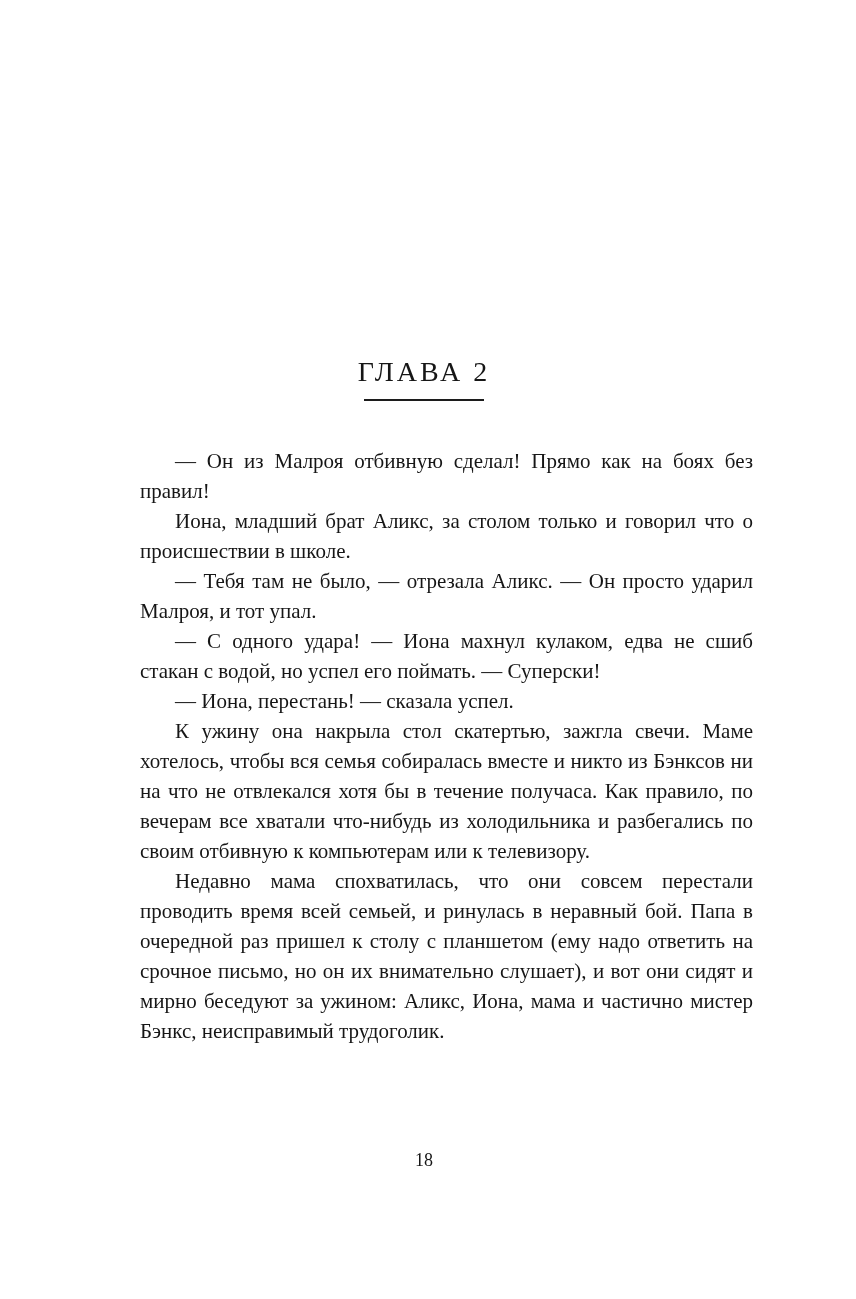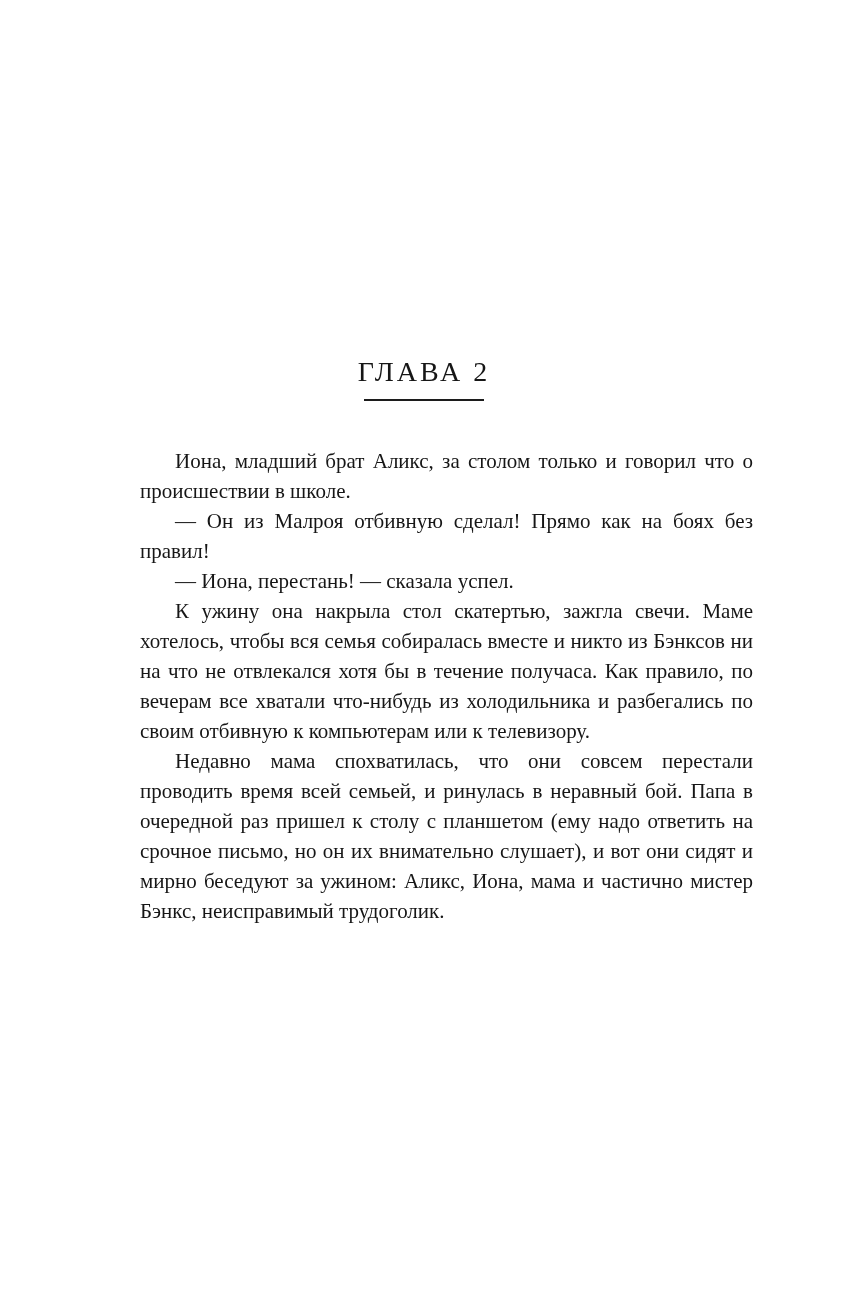--- a/index.html
+++ b/index.html
@@ -67,21 +67,26 @@
 <body>
 
 <div class="book-page">
 
   <header class="chapter-header">
     <h1 class="chapter-title">ГЛАВА 2</h1>
     <div class="chapter-rule"></div>
   </header>
 
   <main class="text-block">
+    <p>— Он из Малроя отбивную сделал! Прямо как на боях без правил!</p>
     <p>Иона, младший брат Аликс, за столом только и говорил что о происшествии в школе.</p>
-    <p>— Он из Малроя отбивную сделал! Прямо как на боях без правил!</p>
+    <p>— Тебя там не было, — отрезала Аликс. — Он просто ударил Малроя, и тот упал.</p>
+    <p>— С одного удара! — Иона махнул кулаком, едва не сшиб стакан с водой, но успел его поймать. — Суперски!</p>
     <p>— Иона, перестань! — сказала успел.</p>
     <p>К ужину она накрыла стол скатертью, зажгла свечи. Маме хотелось, чтобы вся семья собиралась вместе и никто из Бэнксов ни на что не отвлекался хотя бы в течение получаса. Как правило, по вечерам все хватали что-нибудь из холодильника и разбегались по своим отбивную к компьютерам или к телевизору.</p>
     <p>Недавно мама спохватилась, что они совсем перестали проводить время всей семьей, и ринулась в неравный бой. Папа в очередной раз пришел к столу с планшетом (ему надо ответить на срочное письмо, но он их внимательно слушает), и вот они сидят и мирно беседуют за ужином: Аликс, Иона, мама и частично мистер Бэнкс, неисправимый трудоголик.</p>
   </main>
 
+  <footer class="page-footer">
+    <div class="page-number">18</div>
+  </footer>
 
 </div>
 
 </body></html>

